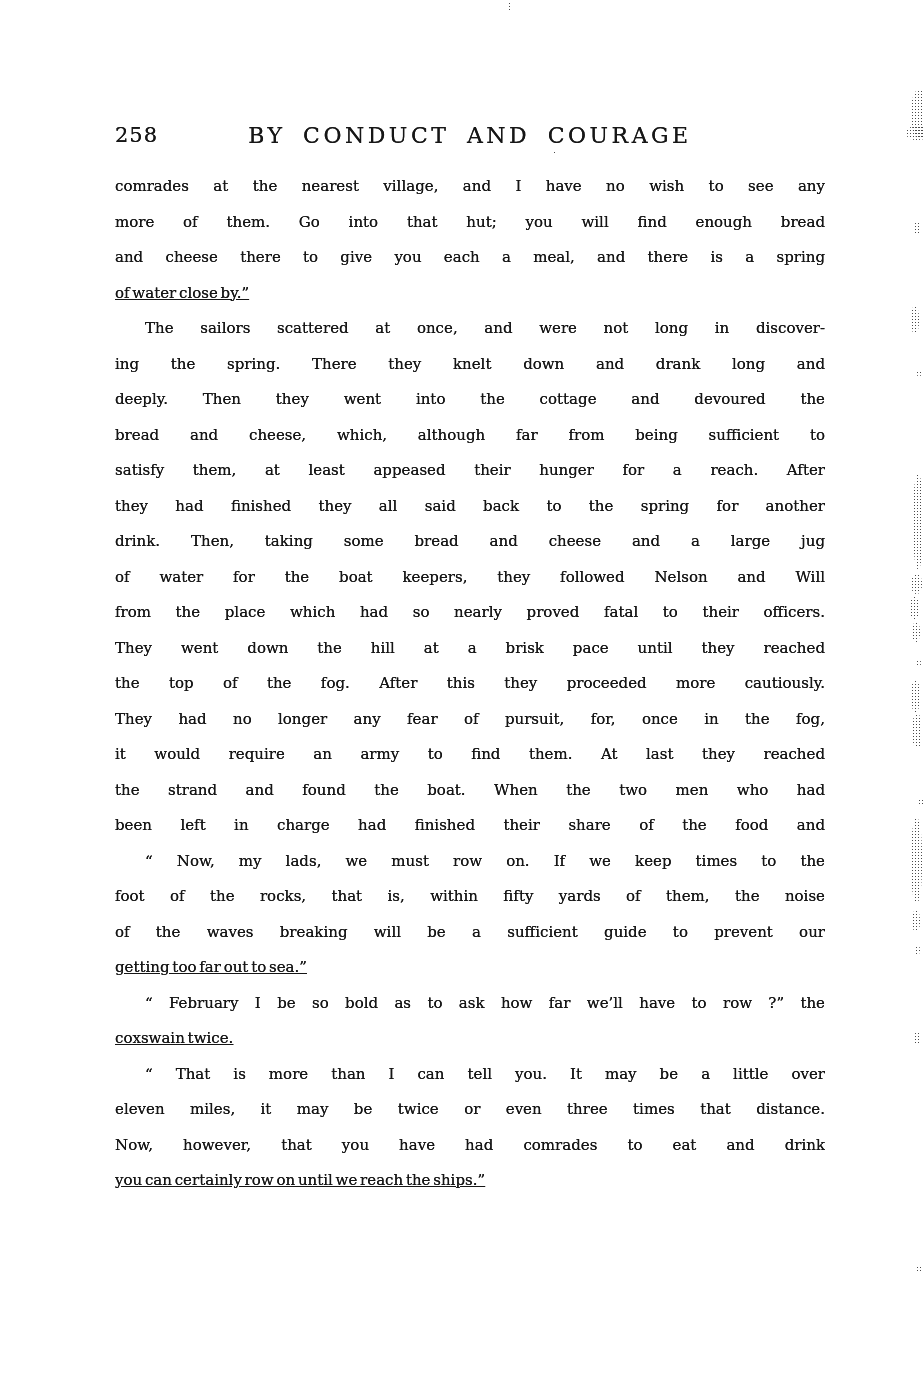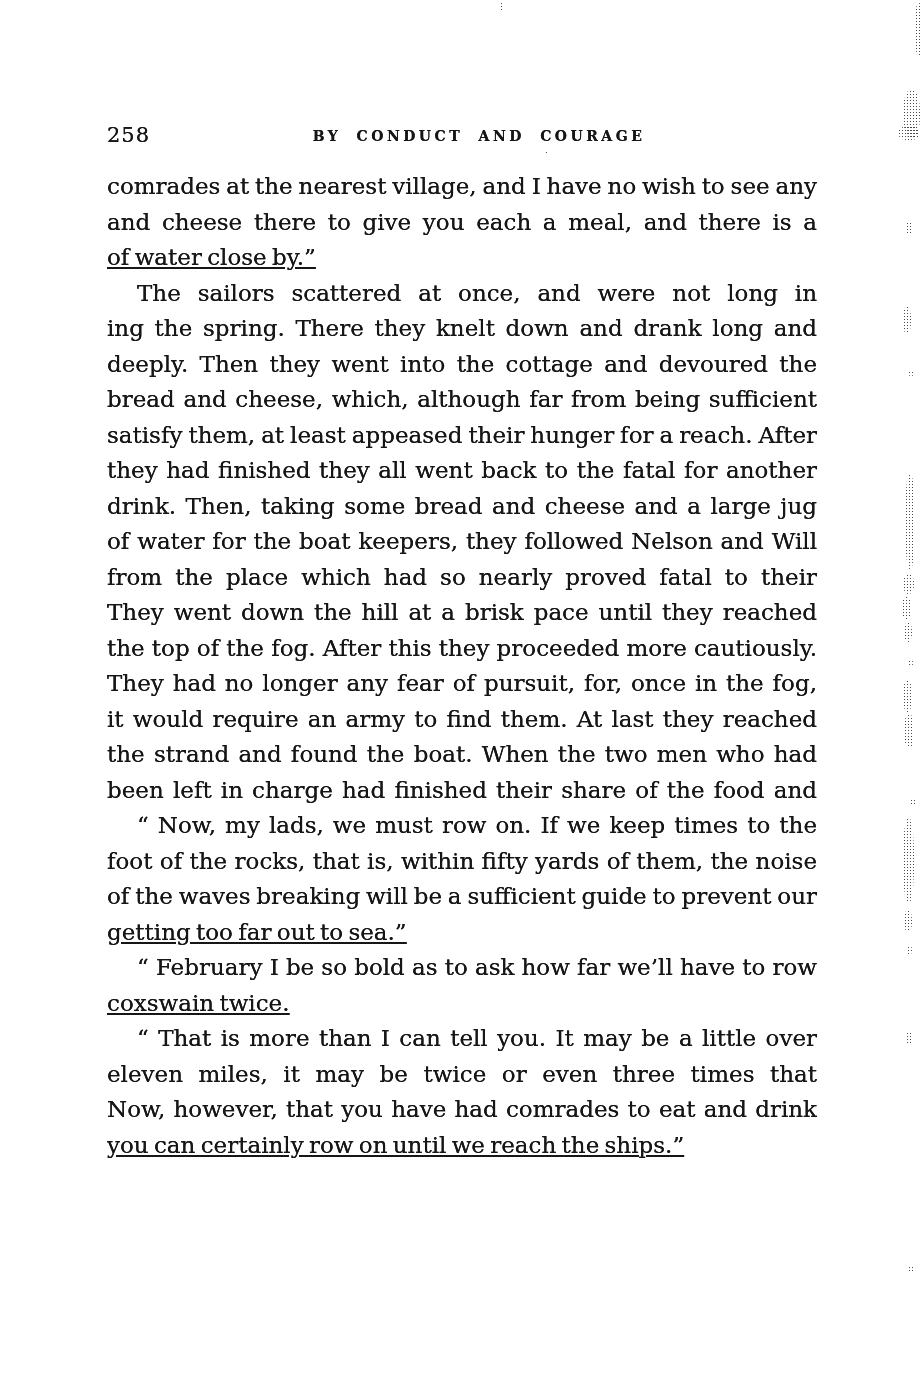--- a/index.html
+++ b/index.html
@@ -11,62 +11,63 @@
     height: 1381px;
     position: relative;
     background: #ffffff;
     overflow: hidden;
     font-family: "DejaVu Serif", "Liberation Serif", serif;
     color: #161616;
   }
   .scan-page {
     position: absolute;
     inset: 0;
+    margin-left: 8px;
   }
   
   .page-header {
     position: absolute;
     top: 121px;
     left: 107px;
     width: 710px;
     height: 28px;
     line-height: 28px;
   }
   .page-number {
     position: absolute;
     left: 0;
     top: 0;
     font-size: 21px;
     letter-spacing: 1px;
     text-shadow: 0 0 0.5px rgba(20,20,20,0.9);
   }
   .running-title {
     position: absolute;
-    left: 17px;
+    left: 0;
     top: 1px;
     width: 100%;
     text-align: center;
-    font-size: 14px;
-    font-weight: bold;
+    font-size: 22px;
+    font-weight: normal;
     letter-spacing: 3.5px;
     word-spacing: 7px;
     text-shadow: 0 0 0.4px rgba(20,20,20,0.85);
   }
   
   .page-body {
     position: absolute;
     top: 169px;
     left: 107px;
     width: 710px;
   }
   .paragraph { margin: 0; padding: 0; }
   .line {
     height: 35.5px;
     line-height: 35.5px;
-    font-size: 23px;
+    font-size: 15px;
     word-spacing: -2px;
     text-align: justify;
     text-align-last: justify;
     overflow: hidden;
     text-shadow: 0 0 0.55px rgba(15,15,15,0.95);
   }
   .line.last {
     text-align-last: left;
     text-decoration: underline;
   }
@@ -93,30 +94,31 @@
 <div class="scan-page">
 
   <div class="page-header">
     <span class="page-number">258</span>
     <span class="running-title">BY CONDUCT AND COURAGE</span>
   </div>
 
   <div class="page-body">
       <div class="paragraph">
         <div class="line">comrades at the nearest village, and I have no wish to see any</div>
+        <div class="line">more of them.  Go into that hut; you will find enough bread</div>
         <div class="line">and cheese there to give you each a meal, and there is a spring</div>
         <div class="line last">of water close by.”</div>
       </div>
       <div class="paragraph">
         <div class="line indent">The sailors scattered at once, and were not long in discover-</div>
         <div class="line">ing the spring.  There they knelt down and drank long and</div>
         <div class="line">deeply.  Then they went into the cottage and devoured the</div>
         <div class="line">bread and cheese, which, although far from being sufficient to</div>
         <div class="line">satisfy them, at least appeased their hunger for a reach.  After</div>
-        <div class="line">they had finished they all went back to the fatal for another</div>
+        <div class="line">they had finished they all said back to the spring for another</div>
         <div class="line">drink.  Then, taking some bread and cheese and a large jug</div>
         <div class="line">of water for the boat keepers, they followed Nelson and Will</div>
         <div class="line">from the place which had so nearly proved fatal to their officers.</div>
         <div class="line">They went down the hill at a brisk pace until they reached</div>
         <div class="line">the top of the fog.  After this they proceeded more cautiously.</div>
         <div class="line">They had no longer any fear of pursuit, for, once in the fog,</div>
         <div class="line">it would require an army to find them.  At last they reached</div>
         <div class="line">the strand and found the boat.  When the two men who had</div>
         <div class="line">been left in charge had finished their share of the food and</div>
       </div>

